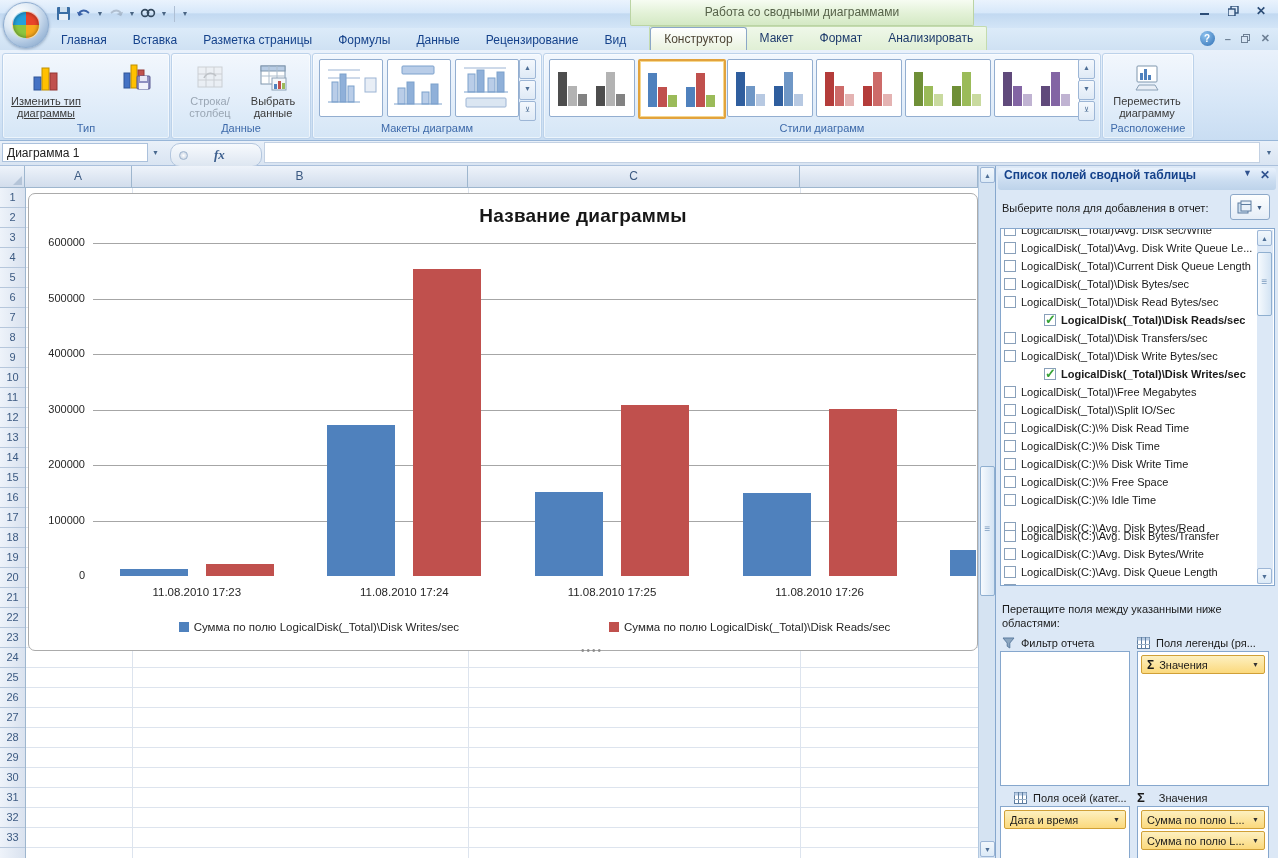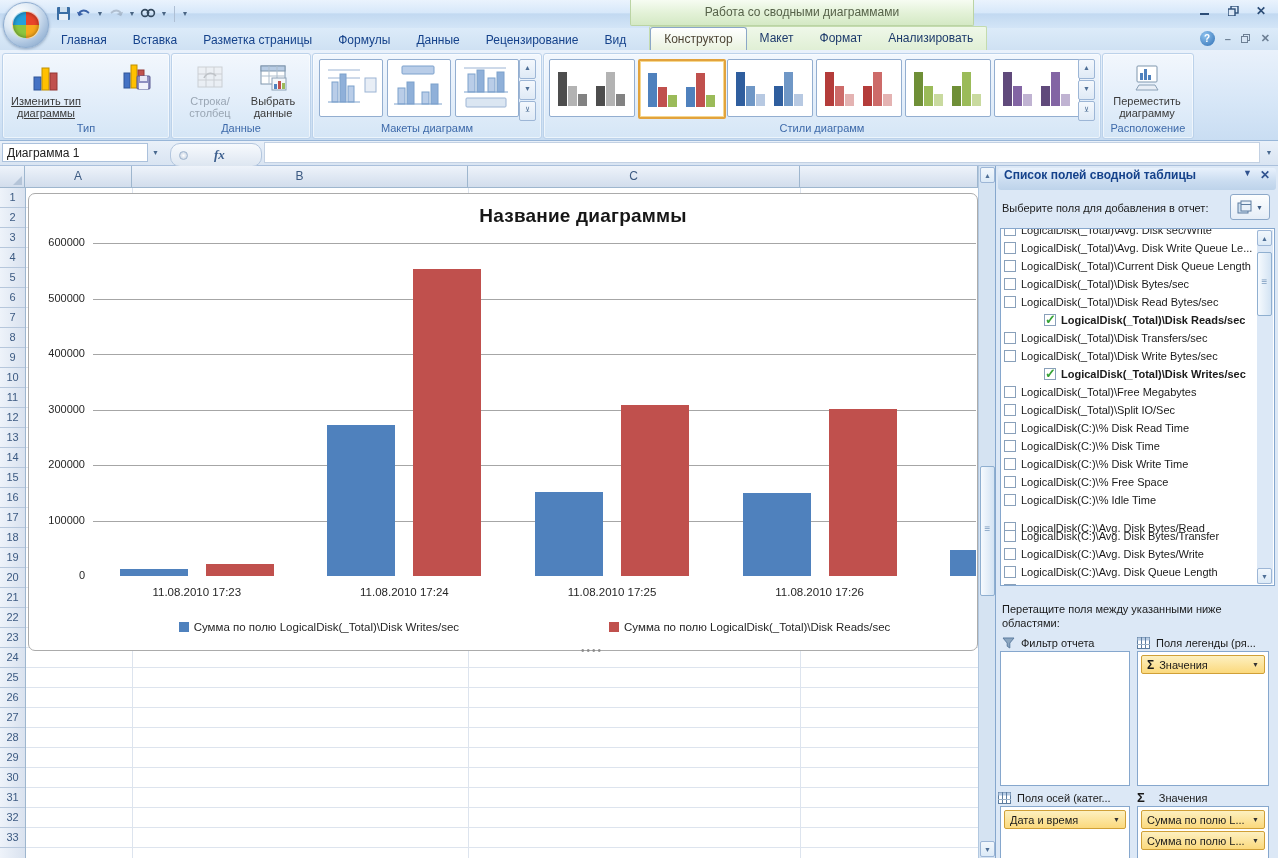--- a/index.html
+++ b/index.html
@@ -621,21 +621,21 @@
     </div>
     <div class="zone-box" style="left:4px;top:485px;width:130px;height:135px;" id="zone-filter"></div>
     <div class="zone-box" style="left:141px;top:485px;width:132px;height:135px;" id="zone-legend">
         <div class="pill">
           <span class="sg">Σ</span>
           <span>Значения</span>
           <span class="pc">▼</span>
         </div>
       </div>
 
-    <div class="zone-h" style="left:2px;top:624px;width:125px;">
+    <div class="zone-h" style="left:18px;top:624px;width:125px;">
       <svg width="13" height="12">
           <rect x="0.5" y="0.5" width="12" height="11" fill="#fff" stroke="#5d7da0"></rect>
           <rect x="0.5" y="0.5" width="12" height="3" fill="#b8cce4"></rect>
           <line x1="4.5" y1="0" x2="4.5" y2="12" stroke="#5d7da0"></line>
           <line x1="8.5" y1="0" x2="8.5" y2="12" stroke="#5d7da0"></line>
           <line x1="0" y1="7.5" x2="13" y2="7.5" stroke="#9ab0c6"></line>
         </svg>
       <span>Поля осей (катег...</span>
     </div>
     <div class="zone-h" style="left:141px;top:624px;width:132px;">

